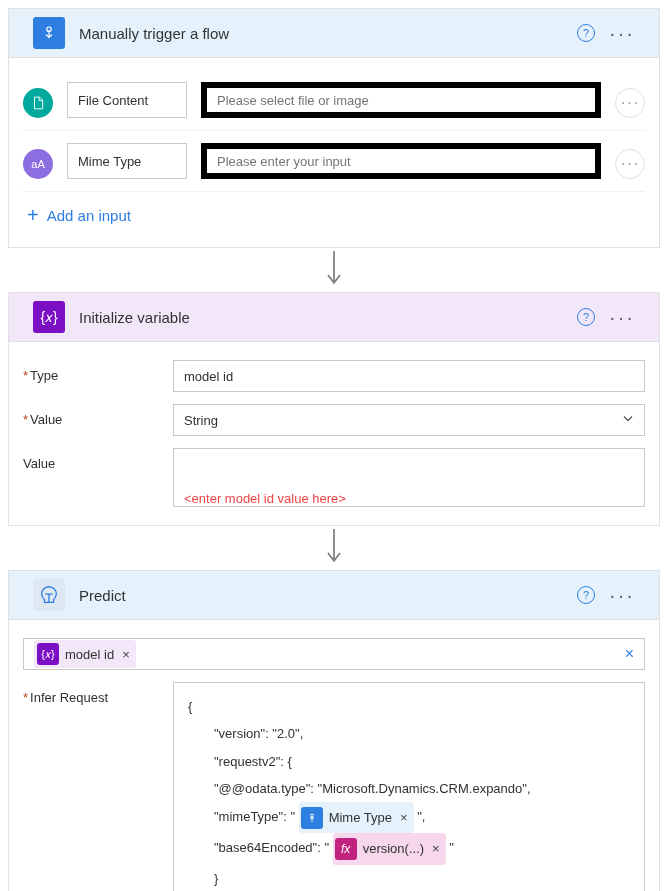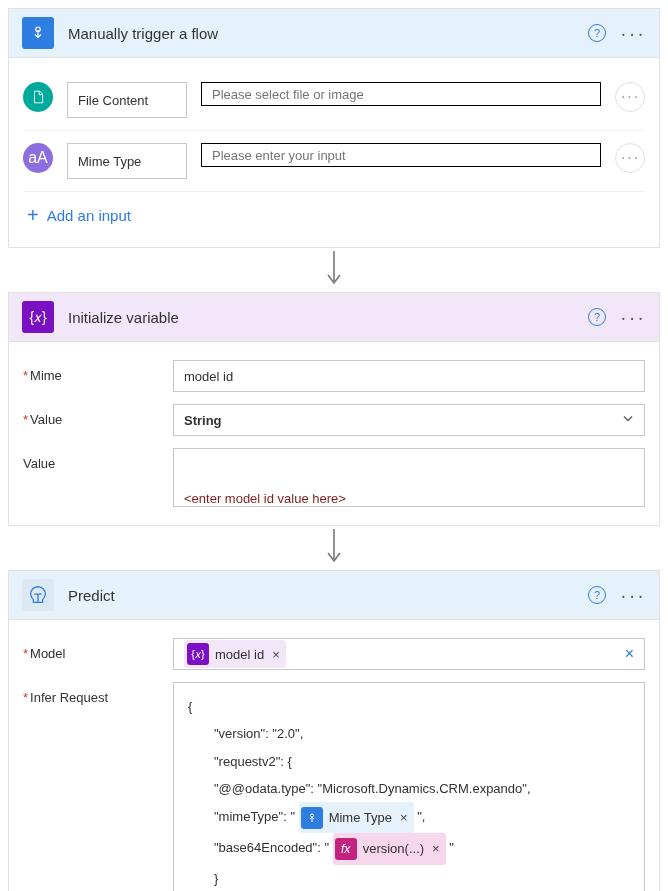--- a/index.html
+++ b/index.html
@@ -1,48 +1,48 @@
 <!DOCTYPE html>
 <html><head>
 <meta charset="utf-8">
 <style>
 * { box-sizing: border-box; margin: 0; padding: 0; }
 body { font-family: "Segoe UI", sans-serif; font-size: 13px; background: #fff; color: #323130; padding: 8px; width: 668px; }
 .card { border: 1px solid #e1e1e1; margin-bottom: 0; background: #fff; }
-.card-header { display: flex; align-items: center; padding: 8px 13px; border-bottom: 1px solid #e1e1e1; }
+.card-header { display: flex; align-items: center; padding: 8px 24px; border-bottom: 1px solid #e1e1e1; }
 .header-blue { background: #e6f2fb; }
 .header-purple { background: #f2e6f9; }
 .icon-box { width: 32px; height: 32px; border-radius: 3px; display: flex; align-items: center; justify-content: center; margin-right: 14px; flex-shrink: 0; }
 .icon-trigger { background: #2e7de0; }
 .icon-var { background: #7a0fc4; }
 .icon-predict { background: #dde8f2; }
 .header-title { flex: 1; font-size: 15px; color: #333; }
 .header-actions { display: flex; align-items: center; gap: 14px; }
 .help-circle { width: 18px; height: 18px; border: 1.5px solid #2e7de0; border-radius: 50%; color: #2e7de0; font-size: 11px; display: flex; align-items: center; justify-content: center; cursor: pointer; }
 .more-dots { font-size: 20px; color: #605e5c; letter-spacing: 2px; cursor: pointer; line-height: 10px; }
 .card-body { padding: 12px 14px; }
-.input-row { display: flex; align-items: flex-start; gap: 14px; padding: 12px 0; border-bottom: 1px solid #f0f0f0; }
+.input-row { display: flex; align-items: flex-end; gap: 14px; padding: 12px 0; border-bottom: 1px solid #f0f0f0; }
 .input-row:last-of-type { border-bottom: none; }
 .circle-icon { width: 30px; height: 30px; border-radius: 50%; display: flex; align-items: center; justify-content: center; flex-shrink: 0; color: #fff; font-size: 12px; }
 .circle-teal { background: #00a99d; }
 .circle-purple { background: #8c6ee0; }
 .label-box { width: 120px; height: 36px; border: 1px solid #c8c8c8; display: flex; align-items: center; padding: 0 10px; font-size: 13px; }
-.value-input { flex: 1; height: 24px; border: 1px solid #000000; padding: 0 10px; font-size: 13px; color: #555; }
+.value-input { flex: 1; height: 36px; border: 6px solid #000000; padding: 0 10px; font-size: 13px; color: #555; }
 .row-more { width: 30px; height: 30px; border: 1px solid #e1e1e1; border-radius: 50%; display: flex; align-items: center; justify-content: center; color: #999; font-size: 16px; letter-spacing: 1px; cursor: pointer; line-height: 8px; }
 .add-input { display: flex; align-items: center; gap: 8px; padding: 12px 4px 8px 4px; color: #2e7de0; font-size: 15px; cursor: pointer; }
 .add-plus { font-size: 20px; font-weight: 300; }
 .connector-arrow { display: flex; align-items: center; justify-content: center; height: 44px; }
 .arrow-svg { width: 18px; height: 38px; }
 .form-row { display: flex; align-items: flex-start; padding: 6px 0; }
 .form-label { width: 150px; padding-top: 8px; font-size: 13px; color: #323130; }
 .req::before { content: "*"; color: #c43e1c; margin-right: 2px; }
 .form-control { flex: 1; min-height: 32px; border: 1px solid #c8c8c8; padding: 0 10px; font-size: 13px; display: flex; align-items: center; }
-.select-control { position: relative; font-weight: bold; }
+.select-control { position: relative; }
 .select-caret { position: absolute; right: 10px; top: 50%; transform: translateY(-50%); color: #605e5c; }
-.placeholder-text { color: #7f1d1d; margin-top: 42px; }
+.placeholder-text { color: #ef4444; margin-top: 42px; }
 .model-row .form-control { display: flex; align-items: center; gap: 8px; position: relative; }
 .token-pill { display: inline-flex; align-items: center; gap: 6px; background: #f2e6f9; border-radius: 3px; padding: 3px 6px 3px 3px; font-size: 13px; }
 .token-icon { width: 22px; height: 22px; background: #7a0fc4; border-radius: 3px; display: flex; align-items: center; justify-content: center; color: #fff; font-size: 11px; }
 .token-close { color: #444; cursor: pointer; margin-left: 2px; font-size: 13px; }
 .clear-x { position: absolute; right: 10px; color: #2e7de0; font-size: 16px; cursor: pointer; }
 .code-box { flex: 1; border: 1px solid #c8c8c8; padding: 10px 14px 14px 14px; font-size: 13px; line-height: 2.1; }
 .code-line { white-space: nowrap; }
 .indent1 { padding-left: 26px; }
 .token-blue-pill { display: inline-flex; align-items: center; gap: 6px; background: #e6f2fb; border-radius: 3px; padding: 2px 6px 2px 2px; font-size: 13px; vertical-align: middle; }
 .token-blue-icon { width: 22px; height: 22px; background: #2e7de0; border-radius: 3px; display: flex; align-items: center; justify-content: center; }
@@ -73,21 +73,21 @@
             <path d="M6 2h9l5 5v15H6z" stroke="#fff" stroke-width="1.6"></path>
             <path d="M14 2v6h6" stroke="#fff" stroke-width="1.6"></path>
           </svg>
       </div>
       <div class="label-box">File Content</div>
       <input class="value-input" placeholder="Please select file or image" style="">
       <div class="row-more">···</div>
     </div>
     <div class="input-row">
       <div class="circle-icon circle-purple">
-        <span style="font-size:16px">aA</span>
+        <span style="font-size:11px">aA</span>
       </div>
       <div class="label-box">Mime Type</div>
       <input class="value-input" placeholder="Please enter your input" style="">
       <div class="row-more">···</div>
     </div>
     <div class="add-input">
       <span class="add-plus">+</span>
       <span>Add an input</span>
     </div>
   </div>
@@ -105,21 +105,21 @@
       <span style="color:#fff;font-size:14px">{𝑥}</span>
     </div>
     <div class="header-title">Initialize variable</div>
     <div class="header-actions">
       <div class="help-circle">?</div>
       <div class="more-dots">···</div>
     </div>
   </div>
   <div class="card-body">
     <div class="form-row">
-      <div class="form-label req">Mime</div>
+      <div class="form-label req">Type</div>
       <div class="form-control">
           <span>model id</span>
         </div>
     </div>
     <div class="form-row">
       <div class="form-label req">Value</div>
       <div class="form-control select-control">
         <span>String</span>
         <span class="select-caret">
           <svg width="12" height="12" viewBox="0 0 12 12">
@@ -152,21 +152,20 @@
         </svg>
     </div>
     <div class="header-title">Predict</div>
     <div class="header-actions">
       <div class="help-circle">?</div>
       <div class="more-dots">···</div>
     </div>
   </div>
   <div class="card-body">
     <div class="form-row model-row">
-      <div class="form-label req">Model</div>
       <div class="form-control">
         <span class="token-pill">
           <span class="token-icon">{𝑥}</span>
           <span>model id</span>
           <span class="token-close">×</span>
         </span>
         <span class="clear-x">×</span>
       </div>
     </div>
     <div class="form-row">

